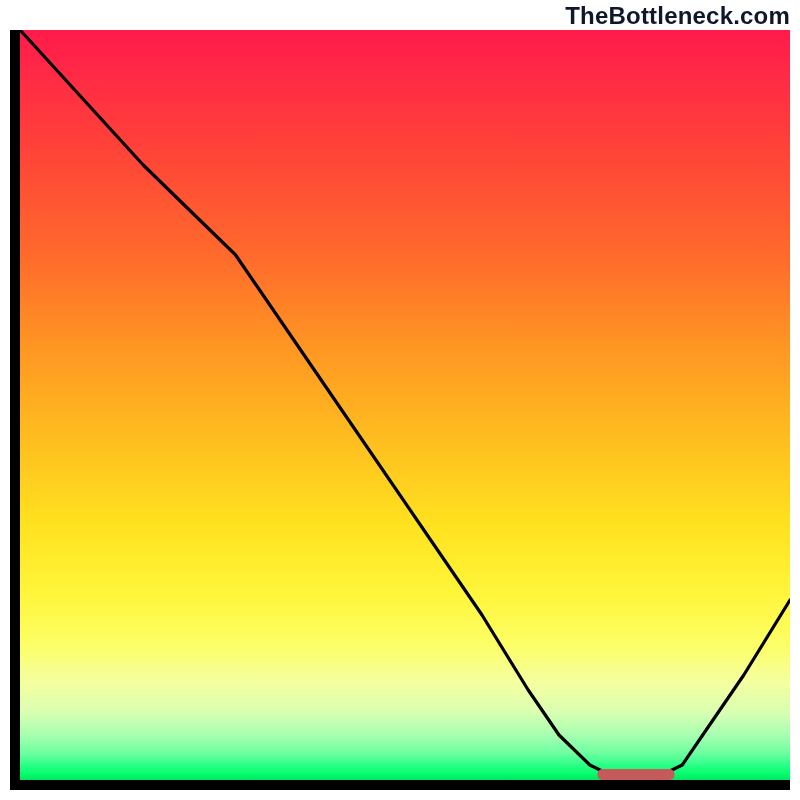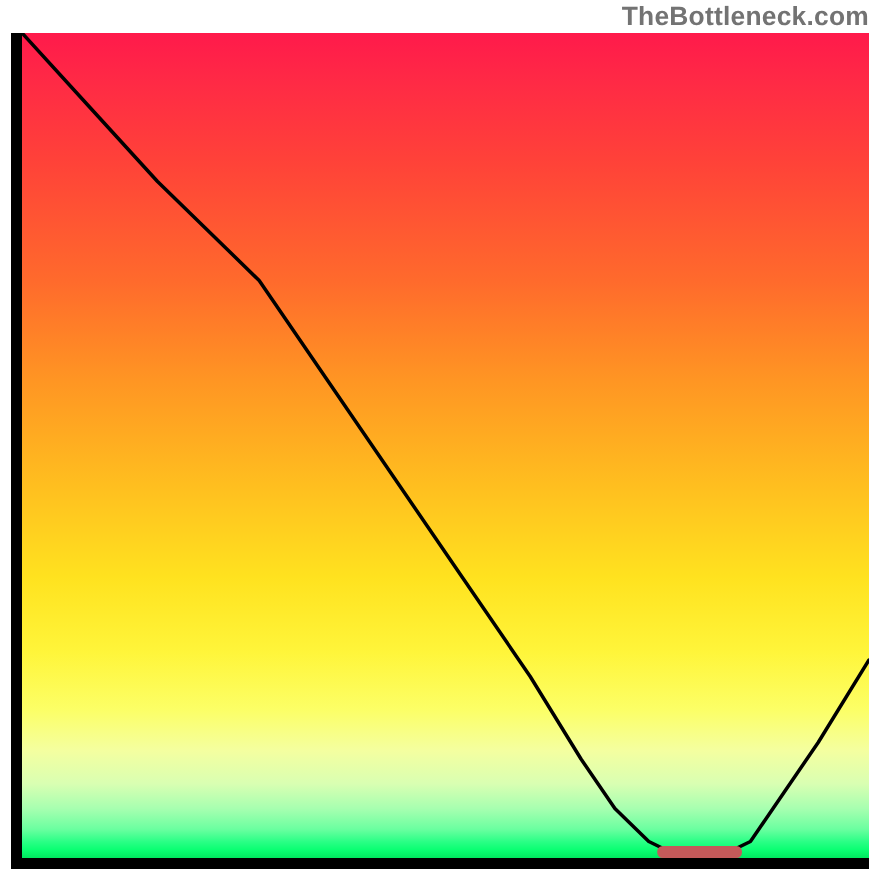--- a/index.html
+++ b/index.html
@@ -14,21 +14,21 @@
     position: relative;
     width: 800px;
     height: 800px;
   }
   .watermark {
     position: absolute;
     top: 2px;
     right: 10px;
     font-size: 24px;
     font-weight: 600;
-    color: #737373;
+    color: #0f172a;
     letter-spacing: 0.2px;
     user-select: none;
   }
   
   .axes {
     position: absolute;
     left: 10px;
     top: 30px;
     width: 780px;
     height: 760px;

